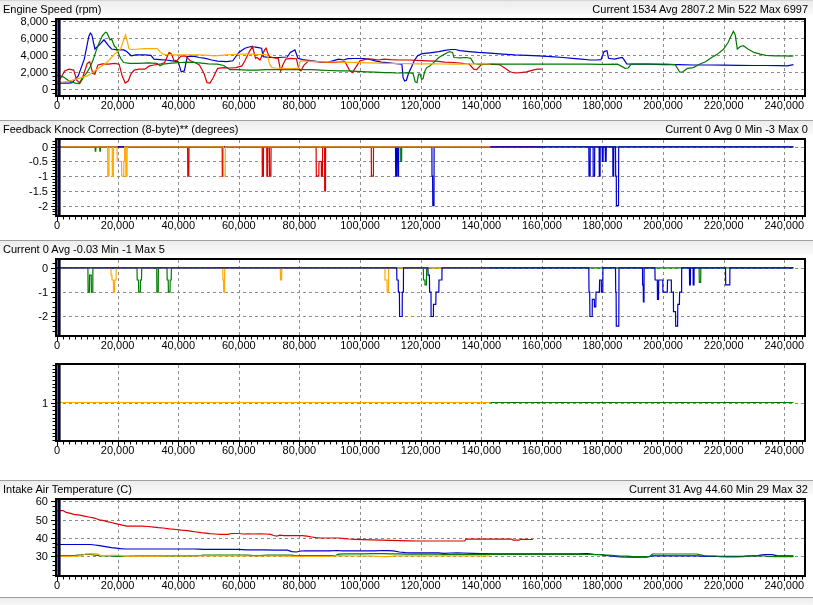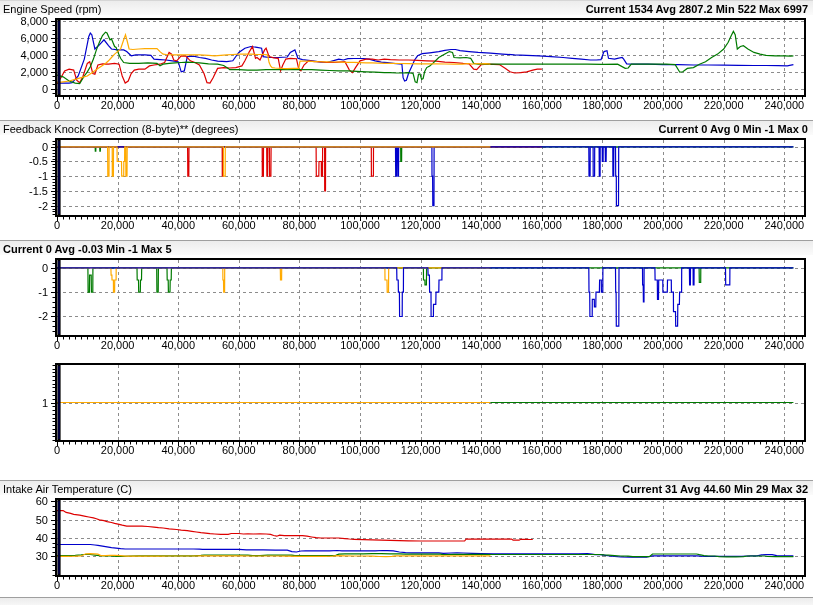--- a/index.html
+++ b/index.html
@@ -6,21 +6,21 @@
   .screen{position:relative;width:813px;height:605px;background:#ffffff;overflow:hidden;
           font-family:"Liberation Sans",sans-serif;color:#000;}
   .chart-section{height:120px;overflow:hidden;}
   .chart-section.s5{height:117px;}
   .titlebar{height:15px;box-sizing:border-box;display:flex;justify-content:space-between;
             align-items:center;padding:1px 5px 0 3px;
             background:linear-gradient(#ececec,#fbfbfb);border-top:1px solid #9f9f9f;
             font-size:11px;line-height:12px;white-space:nowrap;}
   .chart-section:first-child .titlebar{border-top:1px solid #d6d6d6;}
   .ct{font-weight:normal;}
-  .cs{font-weight:bold;}
+  .cs{font-weight:normal;}
   svg.plot{display:block;}
   svg.plot text{font-family:"Liberation Sans",sans-serif;font-size:11px;fill:#000;}
   .bottom-strip{height:8px;box-sizing:border-box;background:linear-gradient(#ececec,#f6f6f6);
             border-top:1px solid #9f9f9f;}
 </style>
 </head>
 <body>
 
 <div class="screen">
 
@@ -245,21 +245,21 @@
           <polyline points="57.0,67.7 63.1,66.9 69.1,66.0 75.2,64.3 81.2,62.7 87.3,61.0 93.4,56.8 99.4,52.6 105.5,48.4 108.5,45.8 111.5,42.5 114.6,39.1 117.6,36.6 120.6,34.0 123.7,24.8 125.5,19.7 127.3,26.5 129.1,34.0 132.8,34.5 138.8,34.0 144.9,33.6 150.9,33.6 157.0,33.6 160.0,36.6 163.1,39.1 166.1,39.5 172.2,39.9 181.2,39.9 190.3,39.9 199.4,39.9 208.5,40.4 214.6,40.8 220.6,40.4 226.7,39.9 232.8,39.5 238.8,39.1 244.9,39.1 250.9,39.1 257.0,39.5 263.1,39.5 267.6,39.9 269.1,47.5 270.6,50.9 272.2,52.6 275.2,53.0 281.3,53.4 287.3,53.6 293.4,53.4 298.8,53.4 300.0,46.0 305.5,46.2 311.6,46.4 317.6,46.7 323.7,46.8 329.7,46.9 335.8,47.0 341.9,47.1 347.9,47.3 354.0,47.4 360.0,47.6 366.1,47.8 372.2,47.9 378.2,48.1 384.3,48.3 390.3,48.4 399.4,48.5 408.5,48.7 417.6,48.8 426.7,48.9 435.8,48.9 444.9,49.0 454.0,49.1 463.1,49.2 467.6,48.5 472.2,49.2 476.7,48.5 481.3,48.9 485.8,48.7 490.4,49.2" stroke="#ffaa00" stroke-width="1.2"></polyline>
         </g>
         <rect x="58" y="5.5" width="2" height="74" fill="#000099" stroke="#000000" stroke-width="1.2"></rect>
         <rect x="56" y="4" width="749" height="77" fill="none" stroke="#000" stroke-width="2"></rect>
       </svg>
   </section>
 
   <section class="chart-section">
     <div class="titlebar">
       <span class="ct">Feedback Knock Correction (8-byte)** (degrees)</span>
-      <span class="cs">Current 0 Avg 0 Min -1 Max 0</span>
+      <span class="cs">Current 0 Avg 0 Min -3 Max 0</span>
     </div>
     <svg class="plot" width="813" height="97">
         <defs>
           <clipPath id="cp1">
             <rect x="57" y="5" width="747" height="75"></rect>
           </clipPath>
         </defs>
         <g stroke="#8c8c8c" stroke-width="1" stroke-dasharray="3 3" fill="none">
           <line x1="118.5" y1="5" x2="118.5" y2="80"></line>
           <line x1="178.5" y1="5" x2="178.5" y2="80"></line>

